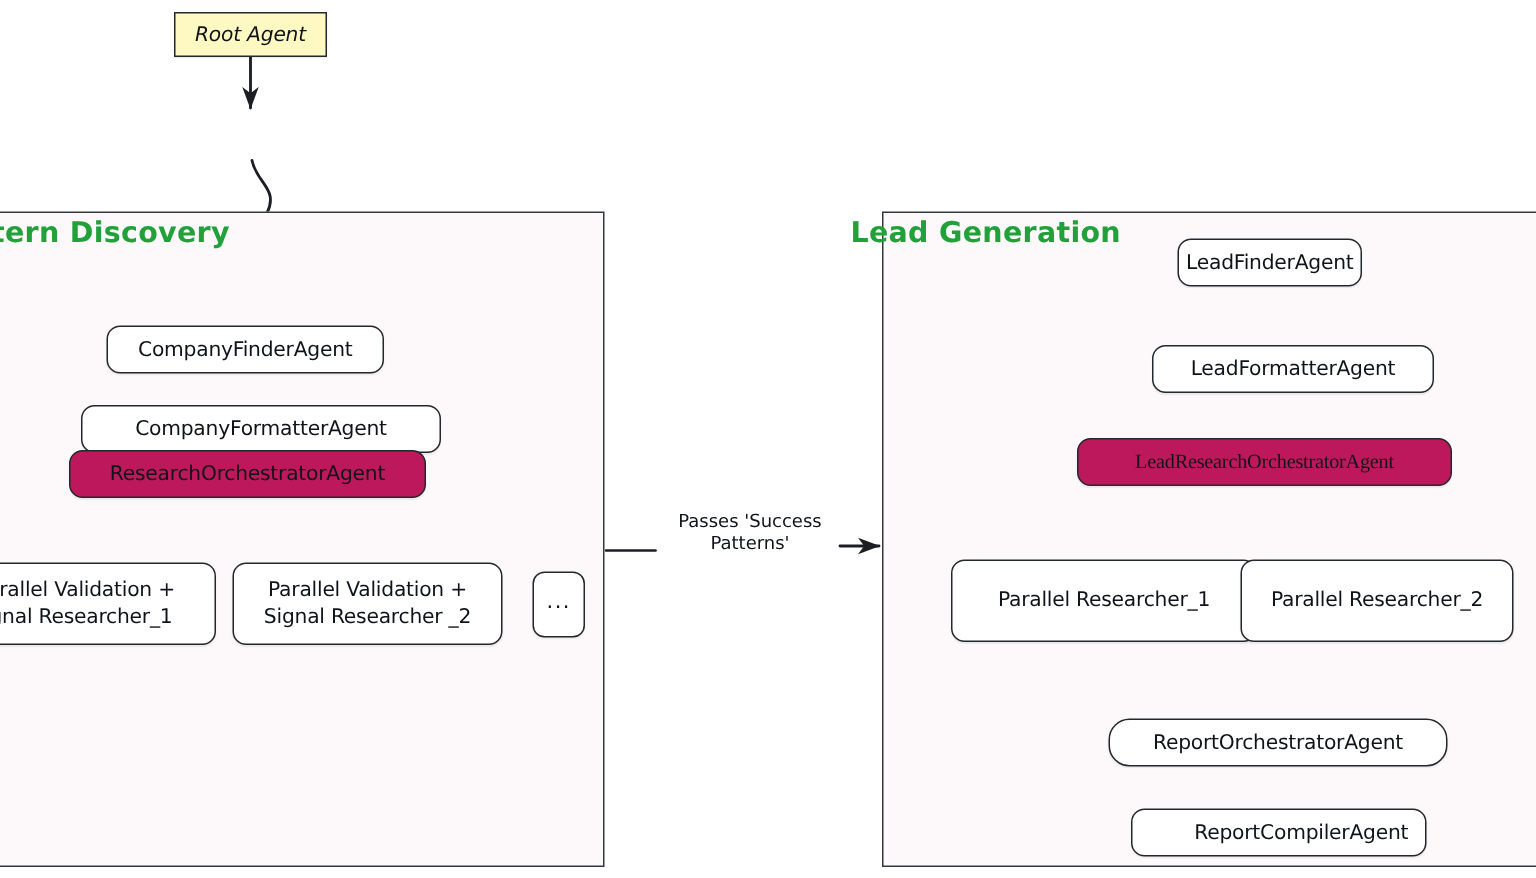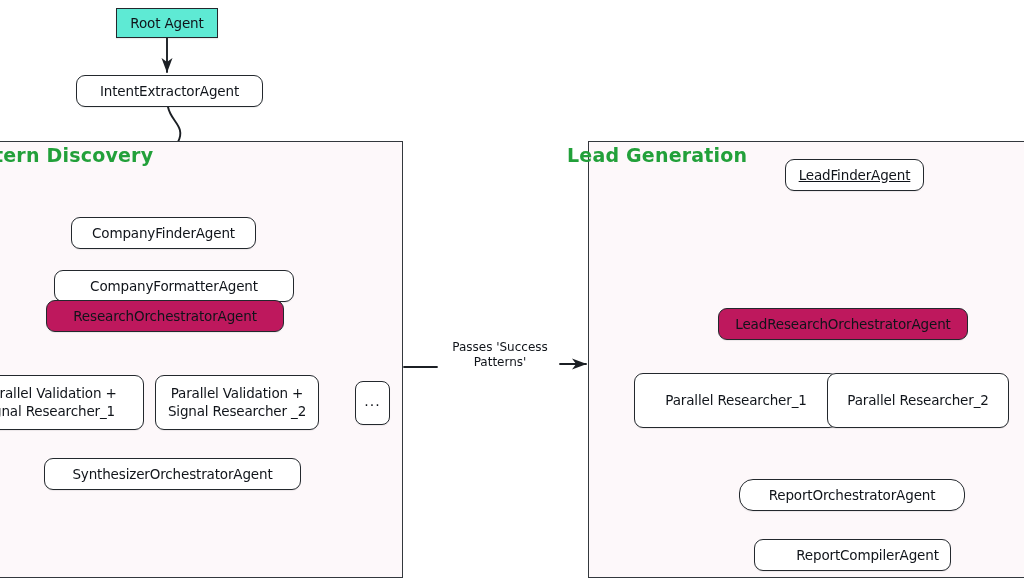--- a/index.html
+++ b/index.html
@@ -61,22 +61,23 @@
     font-family: "DejaVu Sans", sans-serif;
     font-size: 13.5px;
     line-height: 1.25;
     letter-spacing: -0.15px;
     z-index: 5;
     padding: 2px 6px;
     box-shadow: 0 1px 1px rgba(0,0,0,0.07);
   }
   .node.root {
     border-radius: 0;
-    background: #5eead4;
+    background: #fef9c3;
     border: 1.7px solid #23282d;
+    font-style: italic;
     text-align: right;
   }
   .node.orchestrator {
     background: #be185d;
   }
   .node.ellipsis {
     border-radius: 8px;
     font-size: 14px;
     letter-spacing: 1px;
     padding-bottom: 5px;
@@ -156,46 +157,45 @@
   </svg>
 
   <div class="cluster" style="left:-60px; top:141px; width:463px; height:437px;"></div>
   <div class="cluster-label" style="left:-6px; top:144px;">tern Discovery</div>
 
   <div class="cluster" style="left:588px; top:141px; width:470px; height:437px;"></div>
   <div class="cluster-label" style="left:567px; top:144px;">Lead Generation</div>
 
   <div class="node root" style="left:116px; top:8px; width:102px; height:30px;">Root Agent</div>
 
-  <div class="node" style="left:76px; top:75px; width:187px; height:32px;">IntentExtractorAgent</div>
 
   <div class="node" style="left:71px; top:173px; width:185px; height:32px;margin-top:44px;">CompanyFinderAgent</div>
 
   <div class="node" style="left:54px; top:246px; width:240px; height:32px;margin-top:24px;">CompanyFormatterAgent</div>
 
   <div class="node orchestrator" style="left:46px; top:300px; width:238px; height:32px;">ResearchOrchestratorAgent</div>
 
   <div class="node twoline" style="left:-36px; top:375px; width:180px; height:55px; white-space:pre-line;">arallel Validation +
 gnal Researcher_1</div>
 
-  <div class="node twoline" style="left:155px; top:375px; width:164px; height:55px; white-space:pre-line;">Parallel Validation +
+  <div class="node twoline" style="left:155px; top:375px; width:180px; height:55px; white-space:pre-line;">Parallel Validation +
 Signal Researcher _2</div>
 
   <div class="node ellipsis" style="left:355px; top:381px; width:35px; height:44px;">...</div>
 
-  <div class="node" style="left:44px; top:458px; width:257px; height:32px;">SynthesizerOrchestratorAgent</div>
 
 
   <div class="edge-label" style="left:430px; top:340px; width:140px;">Passes 'Success
 Patterns'</div>
 
-  <div class="node" style="left:785px; top:159px; width:139px; height:32px;text-decoration:underline;">LeadFinderAgent</div>
-
-
-  <div class="node orchestrator" style="left:718px; top:308px; width:250px; height:32px;">LeadResearchOrchestratorAgent</div>
+  <div class="node" style="left:785px; top:159px; width:123px; height:32px;">LeadFinderAgent</div>
+
+  <div class="node" style="left:768px; top:230px; width:188px; height:32px;">LeadFormatterAgent</div>
+
+  <div class="node orchestrator" style="left:718px; top:292px; width:250px; height:32px;font-family:Liberation Serif, serif;">LeadResearchOrchestratorAgent</div>
 
   <div class="node" style="left:634px; top:373px; width:204px; height:55px;">Parallel Researcher_1</div>
 
   <div class="node" style="left:827px; top:373px; width:182px; height:55px;">Parallel Researcher_2</div>
 
   <div class="node" style="left:739px; top:479px; width:226px; height:32px;border-radius:14px;">ReportOrchestratorAgent</div>
 
   <div class="node" style="left:754px; top:539px; width:197px; height:32px;padding-left:36px;">ReportCompilerAgent</div>
 
 </div>

